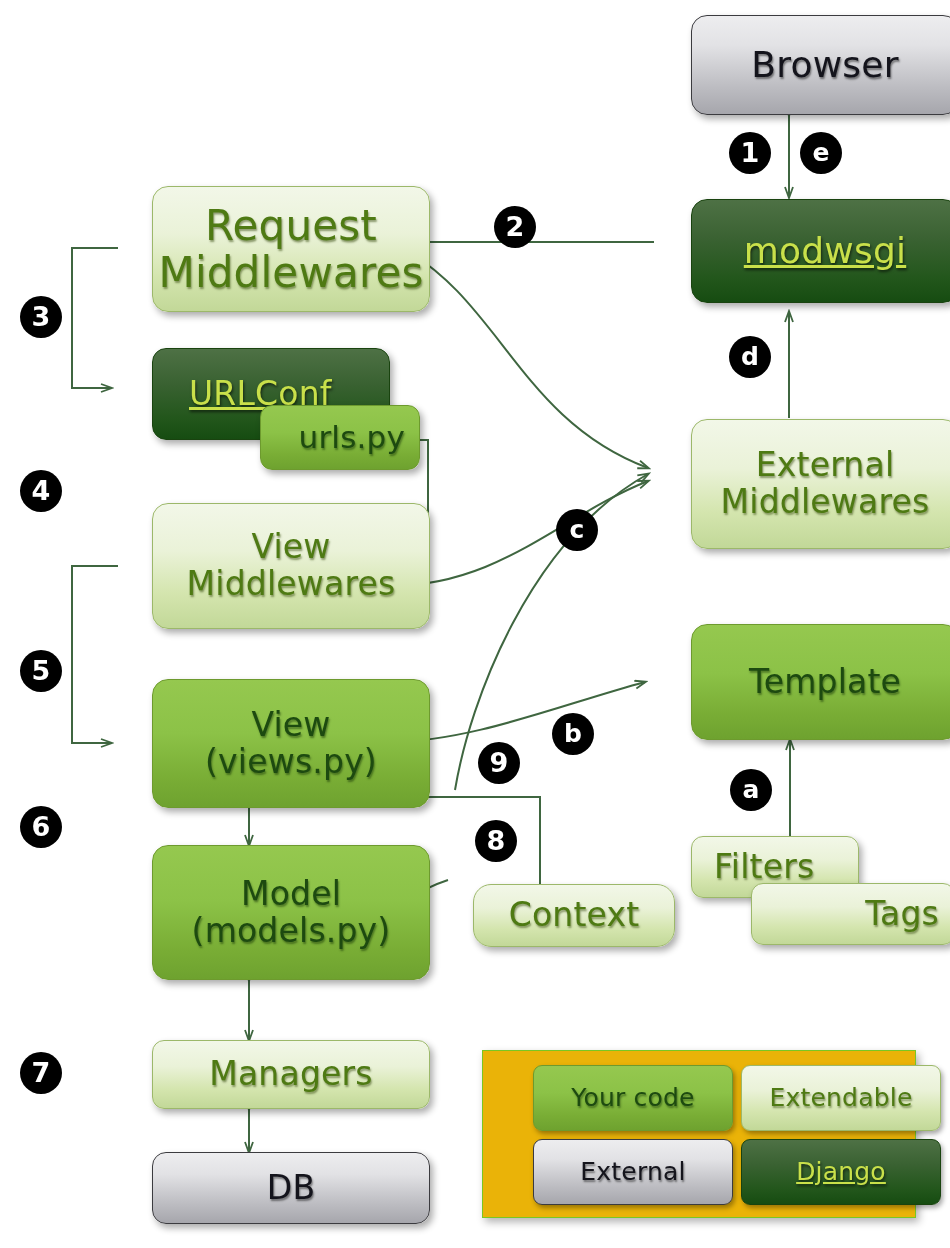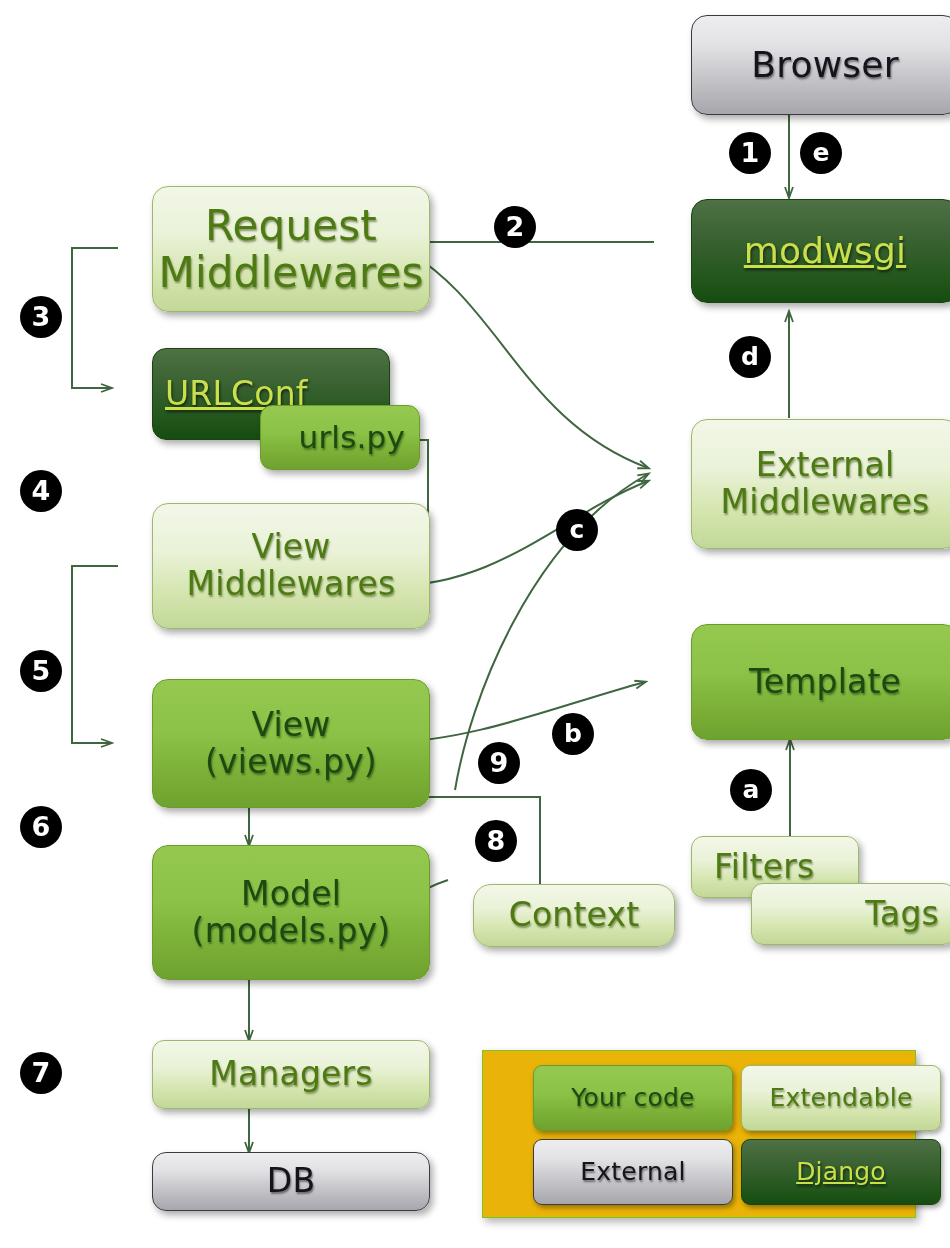--- a/index.html
+++ b/index.html
@@ -132,37 +132,37 @@
   </svg>
 
   <div class="node t-external" style="left:655px;top:15px;width:268px;height:100px;font-size:36px;border-radius:16px;">Browser</div>
 
   <div class="node t-django" style="left:655px;top:199px;width:268px;height:104px;font-size:36px;border-radius:16px;">modwsgi</div>
 
   <div class="node t-extendable" style="left:116px;top:186px;width:278px;height:126px;font-size:42px;border-radius:16px;">Request
 Middlewares</div>
 
   <div class="node t-django" style="left:116px;top:348px;width:238px;height:92px;font-size:33px;border-radius:14px;
-              justify-content:flex-start;padding-left:12px;">URLConf</div>
+              justify-content:flex-start;padding-left:36px;">URLConf</div>
 
   <div class="node t-yourcode" style="left:224px;top:405px;width:160px;height:65px;font-size:31px;border-radius:12px;
               justify-content:flex-end;padding-right:14px;">urls.py</div>
 
   <div class="node t-extendable" style="left:116px;top:503px;width:278px;height:126px;font-size:33px;border-radius:16px;">View
 Middlewares</div>
 
   <div class="node t-yourcode" style="left:116px;top:679px;width:278px;height:129px;font-size:33px;border-radius:16px;">View
 (views.py)</div>
 
   <div class="node t-yourcode" style="left:116px;top:845px;width:278px;height:135px;font-size:33px;border-radius:16px;">Model
 (models.py)</div>
 
   <div class="node t-extendable" style="left:116px;top:1040px;width:278px;height:69px;font-size:33px;border-radius:12px;">Managers</div>
 
-  <div class="node t-external" style="left:116px;top:1152px;width:278px;height:59px;font-size:33px;border-radius:14px;">DB</div>
+  <div class="node t-external" style="left:116px;top:1152px;width:278px;height:72px;font-size:33px;border-radius:14px;">DB</div>
 
   <div class="node t-extendable" style="left:655px;top:419px;width:268px;height:130px;font-size:33px;border-radius:16px;">External
 Middlewares</div>
 
   <div class="node t-yourcode" style="left:655px;top:624px;width:268px;height:116px;font-size:33px;border-radius:16px;">Template</div>
 
   <div class="node t-extendable" style="left:655px;top:836px;width:168px;height:62px;font-size:33px;border-radius:12px;
               justify-content:flex-start;padding-left:22px;">Filters</div>
 
   <div class="node t-extendable" style="left:715px;top:883px;width:204px;height:62px;font-size:33px;border-radius:12px;

